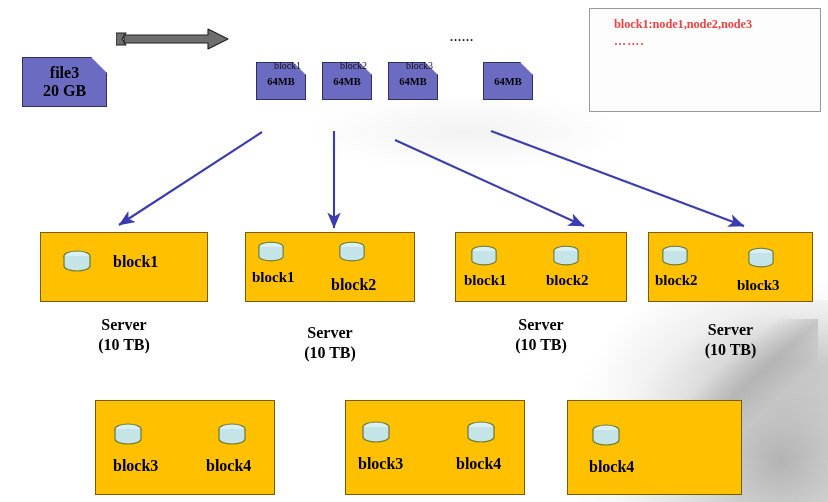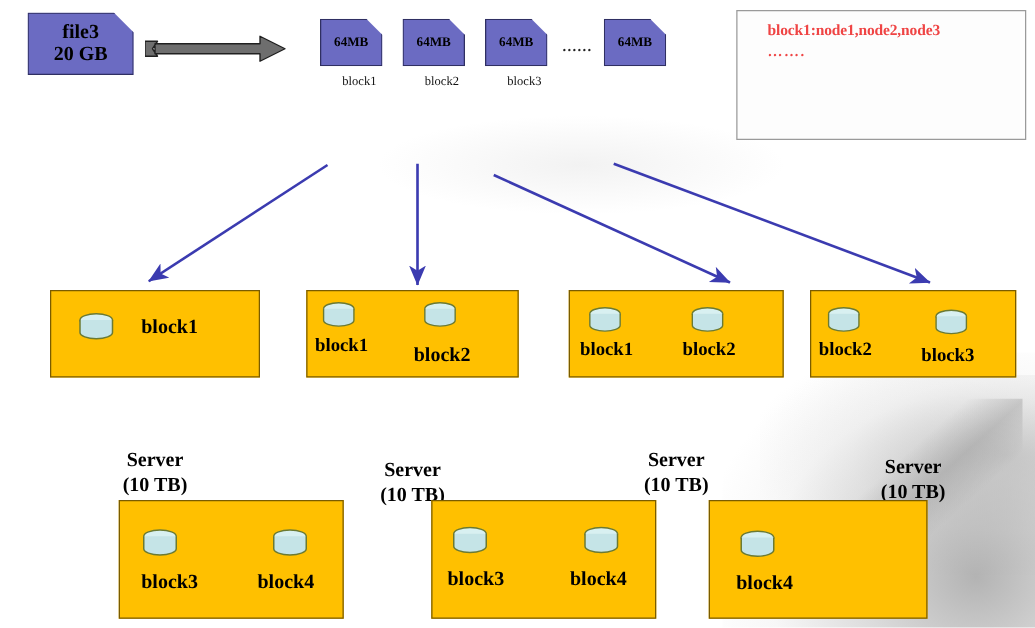--- a/index.html
+++ b/index.html
@@ -34,20 +34,21 @@
 
   
   .chip{
     position:absolute;
     background:#6b6bc2;
     border:1.4px solid #2f2f62;
     display:flex;align-items:center;justify-content:center;
     font-weight:bold;color:#000;
     clip-path:polygon(0 0, calc(100% - 13px) 0, 100% 13px, 100% 100%, 0 100%);
     box-sizing:border-box;
+    margin-top:47px;
   }
   .chip.file{
     left:22px;top:10px;width:85px;height:50px;
     font-size:16px;line-height:1.12;text-align:center;
     clip-path:polygon(0 0, calc(100% - 16px) 0, 100% 16px, 100% 100%, 0 100%);
   }
   .chip.blk{top:15px;width:50px;height:38px;font-size:10.5px;}
   .b1{left:256px;} .b2{left:322px;} .b3{left:388px;} .b4{left:483px;}
 
   .blk-label{
@@ -98,21 +99,21 @@
 
   .cyl{position:absolute;}
   .blabel{
     position:absolute;font-weight:bold;color:#000;
     font-family:"Liberation Serif", serif;white-space:nowrap;
   }
 
   .srv-caption{
     position:absolute;text-align:center;font-weight:bold;
     color:#000;font-size:16px;line-height:1.25;
-    font-family:"Liberation Serif", serif;white-space:nowrap;margin-top:44px;
+    font-family:"Liberation Serif", serif;white-space:nowrap;
   }
   .c1{left:40px;top:315px;width:168px;}
   .c2{left:245px;top:323px;width:170px;}
   .c3{left:455px;top:315px;width:172px;}
   .c4{left:648px;top:320px;width:165px;}
 </style>
 </head>
 <body>
 
 <div id="stage">

